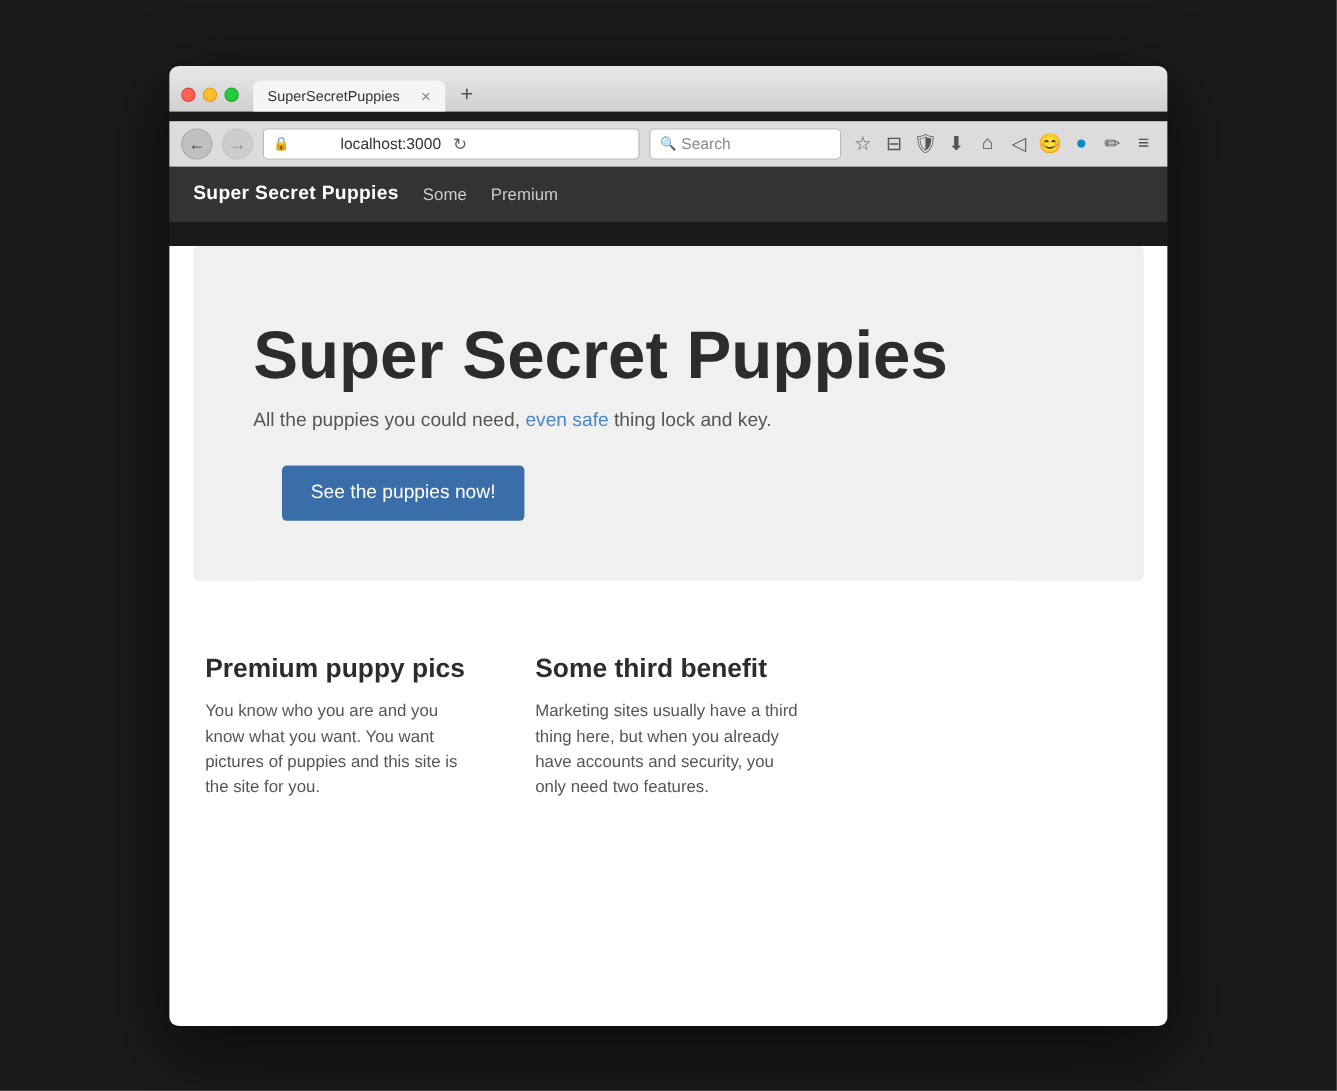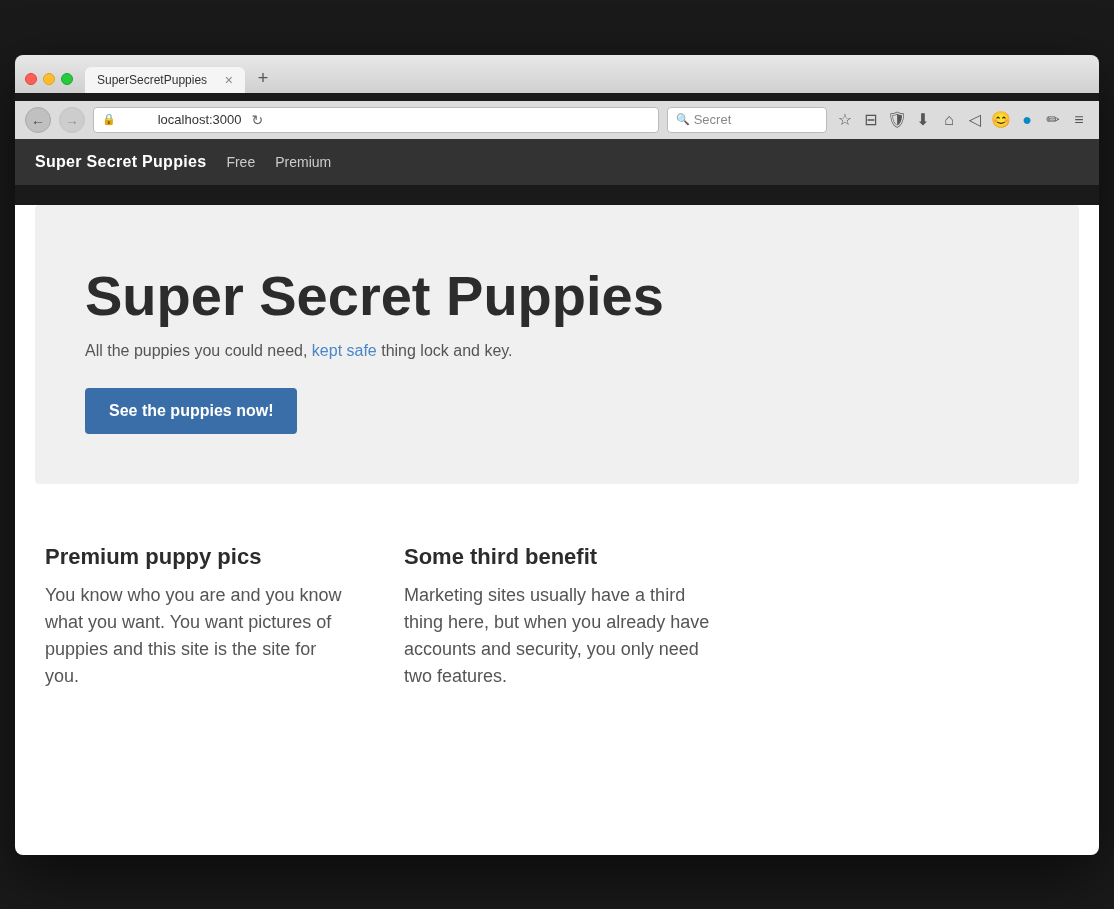--- a/index.html
+++ b/index.html
@@ -6,21 +6,21 @@
     body {
       background: #1a1a1a;
       font-family: -apple-system, BlinkMacSystemFont, 'Segoe UI', Arial, sans-serif;
       display: flex;
       justify-content: center;
       align-items: center;
       min-height: 100vh;
     }
 
     .browser-window {
-      width: 1084px;
+      width: 832px;
       border-radius: 8px;
       overflow: hidden;
       box-shadow: 0 20px 60px rgba(0,0,0,0.6);
     }
 
     
     .browser-chrome {
       background: linear-gradient(to bottom, #e8e8e8, #d0d0d0);
       padding: 10px 10px 0 10px;
     }
@@ -232,21 +232,22 @@
     }
 
     .hero-btn {
       background: #3a6ea8;
       color: white;
       border: none;
       padding: 14px 24px;
       border-radius: 4px;
       font-size: 16px;
       cursor: pointer;
-      font-weight: 700;
+      font-weight: 400;
+      margin-left: 24px;
     }
 
     
     .features {
       display: grid;
       grid-template-columns: 1fr 1fr 1fr;
       gap: 33px;
       padding: 30px 20px 40px 20px;
     }
 
@@ -255,21 +256,21 @@
     }
 
     .feature-title {
       font-size: 22px;
       font-weight: bold;
       color: #2c2c2c;
       margin-bottom: 12px;
     }
 
     .feature-desc {
-      font-size: 18px;
+      font-size: 14px;
       color: #555;
       line-height: 1.5;
     }
   </style>
 </head>
 <body>
 
 <div class="browser-window">
 
   <div class="browser-chrome">
@@ -292,48 +293,48 @@
   <div class="browser-toolbar">
     <div class="nav-btn">←</div>
     <div class="nav-btn" style="opacity:0.5">→</div>
     <div class="address-bar">
       <span class="address-bar-lock">🔒</span>
       <span class="address-bar-text">localhost:3000</span>
       <span class="reload-btn">↻</span>
     </div>
     <div class="search-bar">
       <span class="search-icon">🔍</span>
-      <span>Secret</span>
+      <span>Search</span>
     </div>
     <div class="toolbar-icons">
       <span class="toolbar-icon">☆</span>
       <span class="toolbar-icon">⊟</span>
       <span class="toolbar-icon">🛡</span>
       <span class="toolbar-icon">⬇</span>
       <span class="toolbar-icon">⌂</span>
       <span class="toolbar-icon">◁</span>
       <span class="toolbar-icon">😊</span>
       <span class="toolbar-icon" style="color:#0a8ac2;">●</span>
       <span class="toolbar-icon">✏</span>
       <span class="toolbar-icon">≡</span>
     </div>
   </div>
 
   <div class="app-navbar">
     <span class="app-brand">Super Secret Puppies</span>
-    <a class="app-nav-link">Free</a>
+    <a class="app-nav-link">Some</a>
     <a class="app-nav-link">Premium</a>
   </div>
 
   <div class="page-content">
 
     <div class="hero">
       <h1 class="hero-title">Super Secret Puppies</h1>
       <p class="hero-subtitle">
-        <span>All the puppies you could need, </span><span class="highlight">kept safe</span><span> thing lock and key.</span>
+        <span>All the puppies you could need, </span><span class="highlight">even safe</span><span> thing lock and key.</span>
       </p>
       <button class="hero-btn">See the puppies now!</button>
     </div>
 
     <div class="features">
       <div class="feature-item">
         <h2 class="feature-title">Premium puppy pics</h2>
         <p class="feature-desc">You know who you are and you know what you want. You want pictures of puppies and this site is the site for you.</p>
       </div>
       <div class="feature-item">

